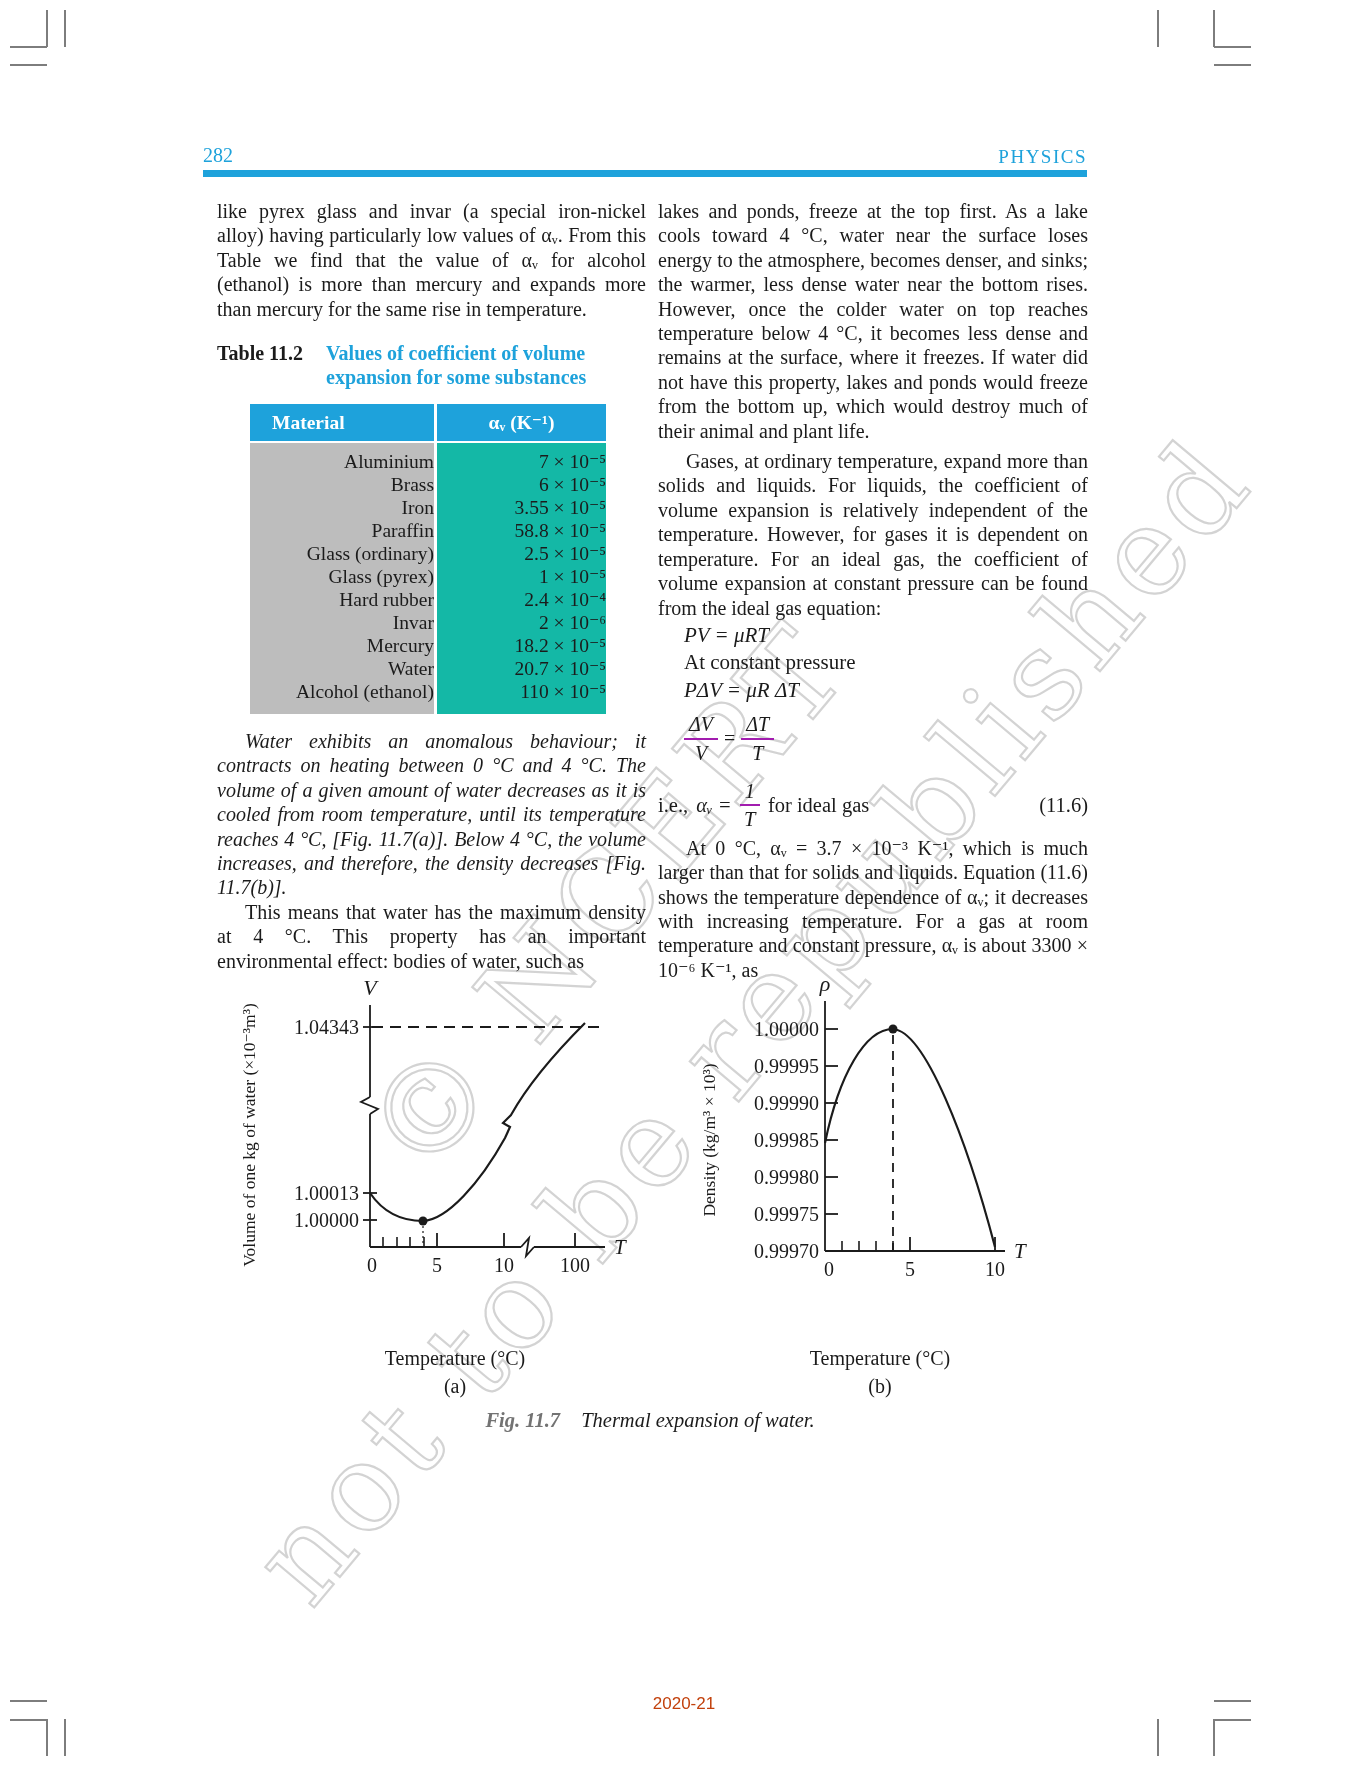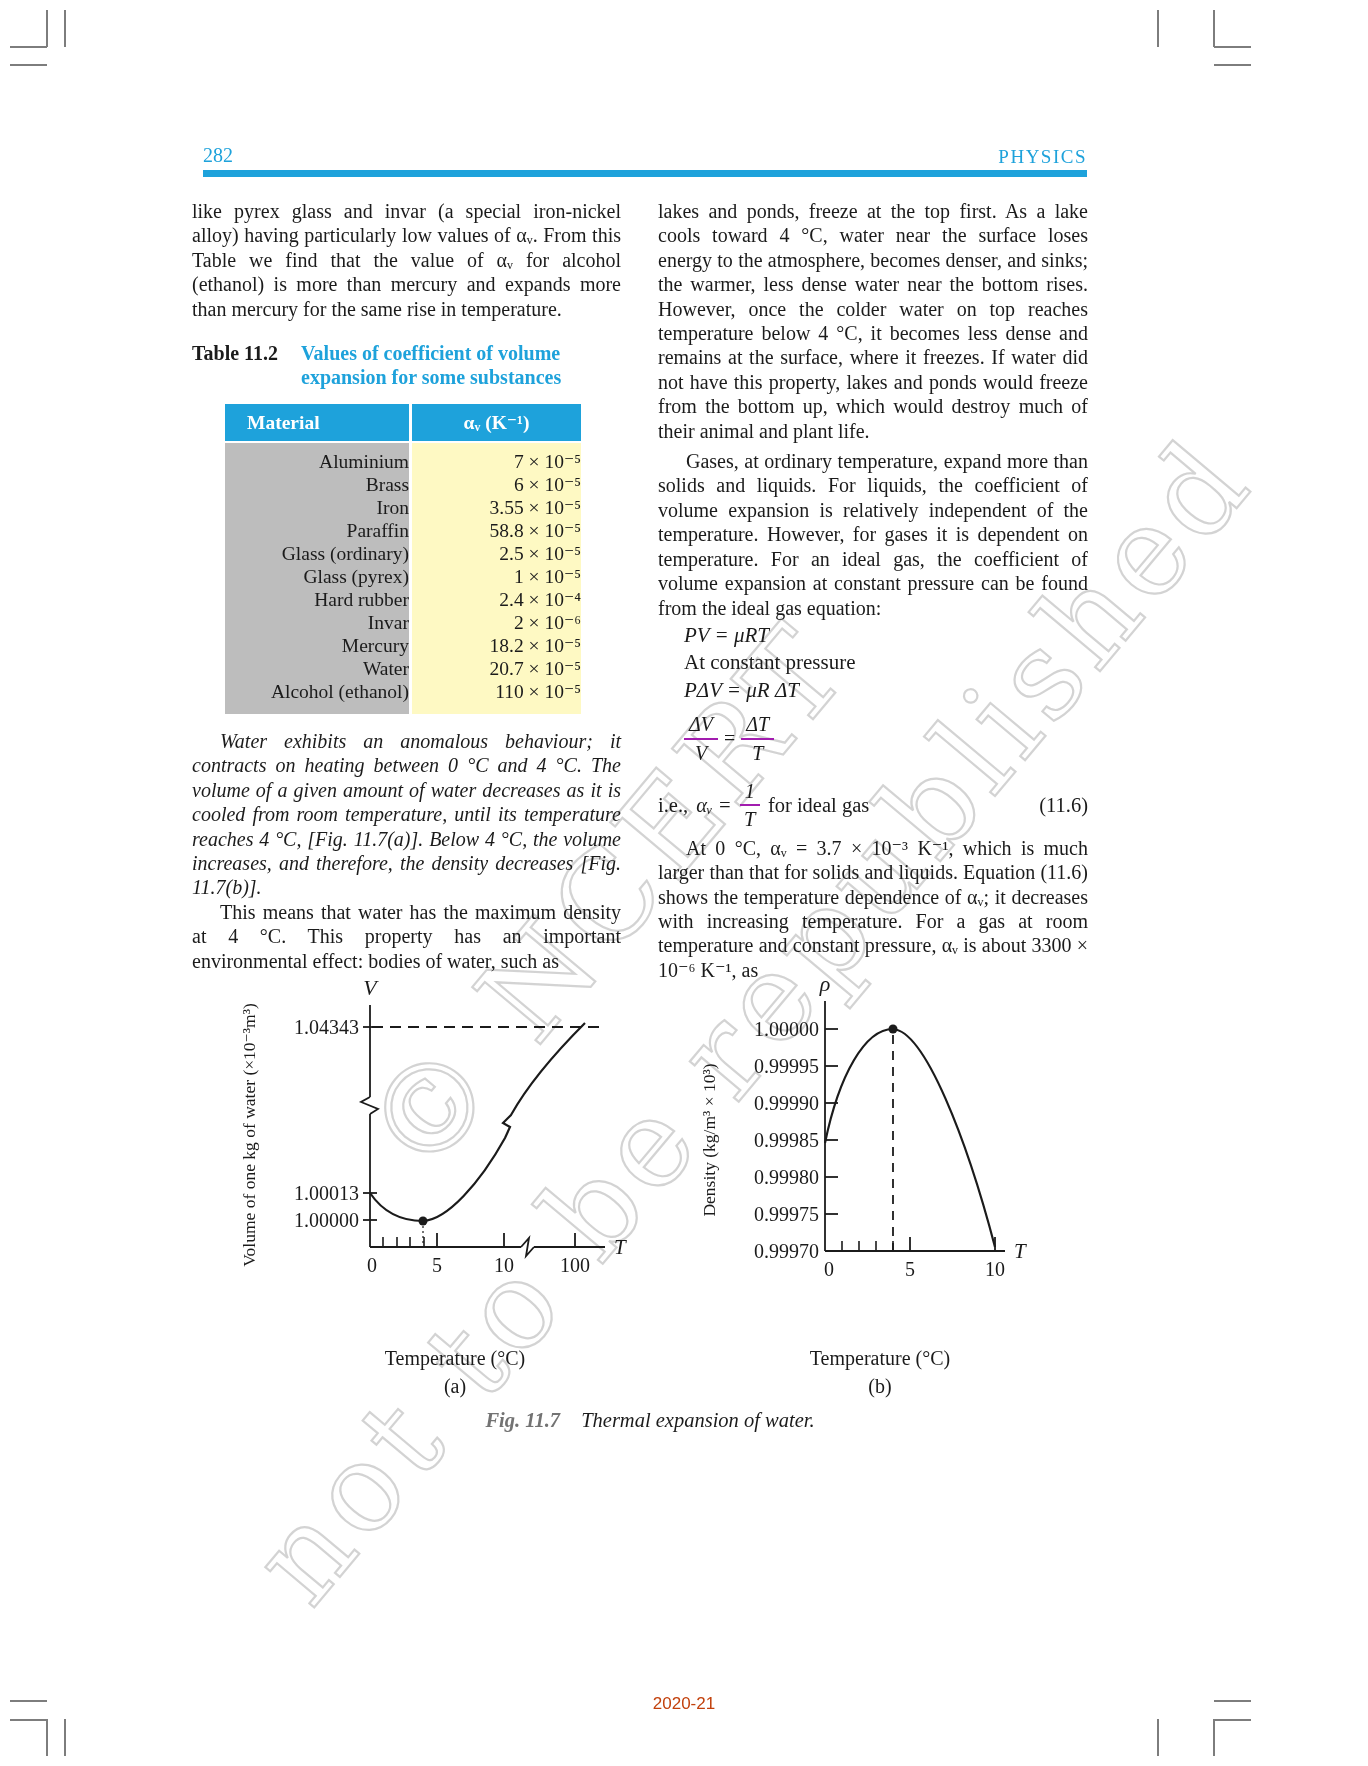--- a/index.html
+++ b/index.html
@@ -21,37 +21,37 @@
   }
   @supports not (-webkit-text-stroke: 1px black){
     .watermark{color:#d9d9d9;}
   }
   
   .hdr-num{position:absolute;left:203px;top:144px;font-size:20px;color:#1ea2db;}
   .hdr-sub{position:absolute;right:281px;top:146px;font-size:19px;letter-spacing:1.5px;color:#1ea2db;}
   .hdr-rule{position:absolute;left:203px;top:170px;width:884px;height:7px;background:#1ea2db;}
   
   .col{position:absolute;top:199px;text-align:justify;font-size:20px;line-height:24.4px;}
-  .col-left{left:192px;width:429px;}
+  .col-left{left:217px;width:429px;}
   .col-right{left:658px;width:430px;}
   p{margin:0;}
   .indent{text-indent:28px;}
   .sp{margin-top:6px;}
   
   .tcap{display:flex;margin-top:20px;font-size:20px;line-height:24px;text-align:left;}
   .tcap-label{font-weight:bold;width:109px;flex:none;}
   .tcap-title{color:#1ea2db;font-weight:bold;flex:1;}
   .vtable{margin:15px 0 0 33px;width:356px;font-size:19.5px;line-height:23px;text-align:right;}
   .thead{display:flex;gap:3px;}
   .thead>div{background:#1ea2db;color:#ffffff;font-weight:bold;height:37px;display:flex;align-items:center;box-sizing:border-box;}
   .th-c1{width:184px;padding-left:22px;}
   .th-c2{width:169px;justify-content:center;}
   .tbody{display:flex;gap:3px;margin-top:2px;}
   .tb-c1{width:184px;background:#bdbdbd;padding:7px 0 11px 4px;box-sizing:border-box;}
-  .tb-c2{width:169px;background:#fef9c3;padding:7px 0 9px 42px;box-sizing:border-box;}
+  .tb-c2{width:169px;background:#14b8a6;padding:7px 0 9px 42px;box-sizing:border-box;}
   
   .eq{margin:3px 0 0 26px;font-size:21px;}
   .it{font-style:italic;}
   .frac-row{display:flex;align-items:center;margin:10px 0 2px 26px;}
   .frac{display:inline-block;text-align:center;vertical-align:middle;font-style:italic;}
   .frac .fnum{display:block;border-bottom:2px solid #a21caf;padding:0 5px 1px;}
   .frac .fden{display:block;padding-top:1px;}
   .eqsign{margin:0 6px;}
   .eq5{display:flex;align-items:center;margin:14px 0 4px 0;font-size:20.5px;}
   .eq5 .gap{width:8px;flex:none;}

